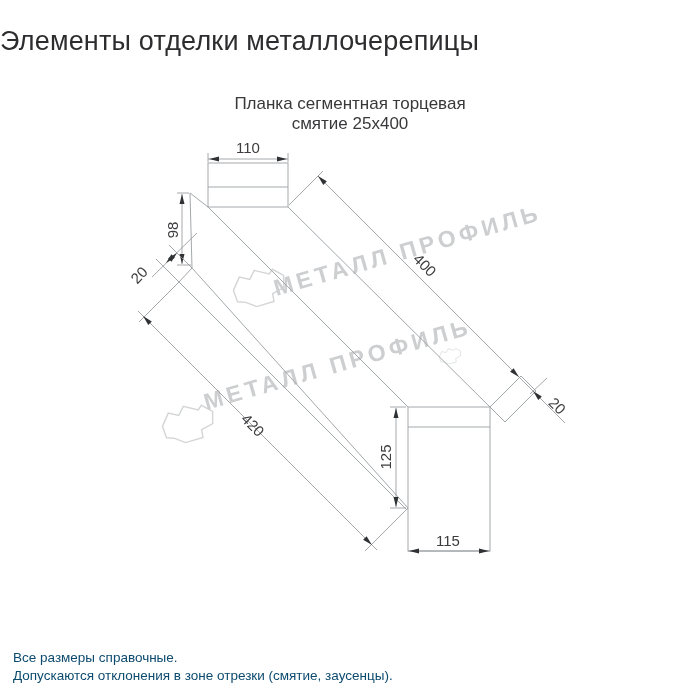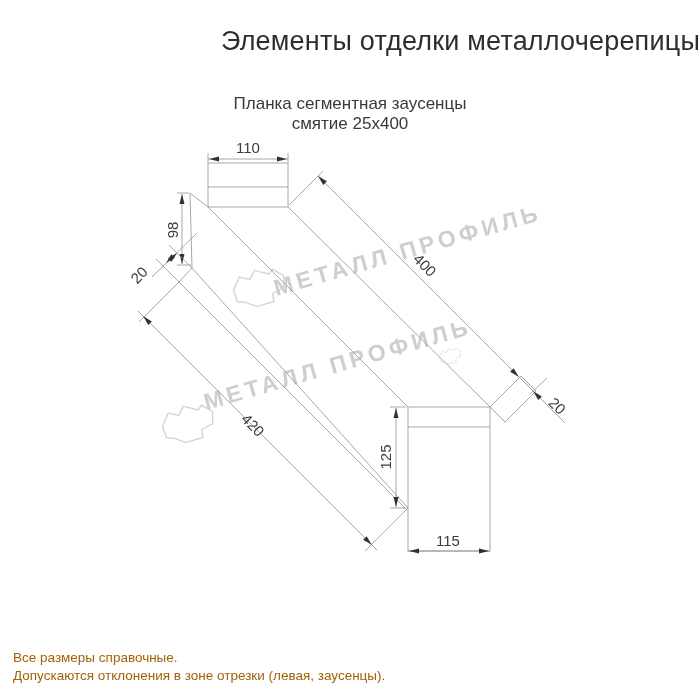--- a/index.html
+++ b/index.html
@@ -1,40 +1,40 @@
 <!DOCTYPE html>
 <html><head>
 <meta charset="utf-8">
 <style>
   html,body{margin:0;padding:0;background:#ffffff;}
   .page{position:relative;width:700px;height:700px;background:#fff;overflow:hidden;
         font-family:"Liberation Sans", sans-serif;}
-  .title{position:absolute;left:0;top:26px;width:700px;text-align:right;
+  .title{position:absolute;left:0;top:26px;width:700px;text-align:left;
          font-size:27px;color:#2d2d2f;letter-spacing:0.2px;}
   .subtitle{position:absolute;left:0;top:94px;width:700px;text-align:center;
             font-size:17px;line-height:20px;color:#39393b;}
-  .footer{position:absolute;left:13px;top:649px;font-size:13.5px;line-height:18px;color:#a16207;}
+  .footer{position:absolute;left:13px;top:649px;font-size:13.5px;line-height:18px;color:#0c4a6e;}
   svg{position:absolute;left:0;top:0;}
   .shape{stroke:#a3a8ab;stroke-width:1;fill:none;}
   .dimline{stroke:#8e9396;stroke-width:0.8;fill:none;}
   .arrow{fill:#2f3234;stroke:none;}
   .dimtext{fill:#3d3d3f;font-size:15px;font-family:"Liberation Sans",sans-serif;}
   .wm-text{fill:#cccecf;font-size:23px;font-weight:bold;letter-spacing:4px;
            font-family:"Liberation Sans",sans-serif;}
   .wm-logo{stroke:#d3d5d6;stroke-width:1.4;fill:none;}
 </style>
 </head>
 <body>
 
 <div class="page">
 
   <div class="title">Элементы отделки металлочерепицы</div>
 
   <div class="subtitle">
-    <div>Планка сегментная заусенцы</div>
+    <div>Планка сегментная торцевая</div>
     <div>смятие 25х400</div>
   </div>
 
   <svg width="700" height="700" viewBox="0 0 700 700">
 
     <g>
       <g transform="translate(228,271) rotate(-10)">
         <path class="wm-logo" d="M2,20 L10,8 L20,12 L26,4 L40,10 L44,6 L54,14 L52,26 L40,30 L40,38 L22,40 L12,34 L4,32 Z"></path>
       </g>
       <g transform="translate(157,407) rotate(-10)">
@@ -119,16 +119,16 @@
         <polygon class="arrow" points="409,551 419,548.5 419,553.5"></polygon>
         <polygon class="arrow" points="489,551 479,548.5 479,553.5"></polygon>
         <text class="dimtext" x="448" y="546" text-anchor="middle">115</text>
       </g>
 
     </g>
   </svg>
 
   <div class="footer">
     <div>Все размеры справочные.</div>
-    <div>Допускаются отклонения в зоне отрезки (левая, заусенцы).</div>
+    <div>Допускаются отклонения в зоне отрезки (смятие, заусенцы).</div>
   </div>
 
 </div>
 
 </body></html>

